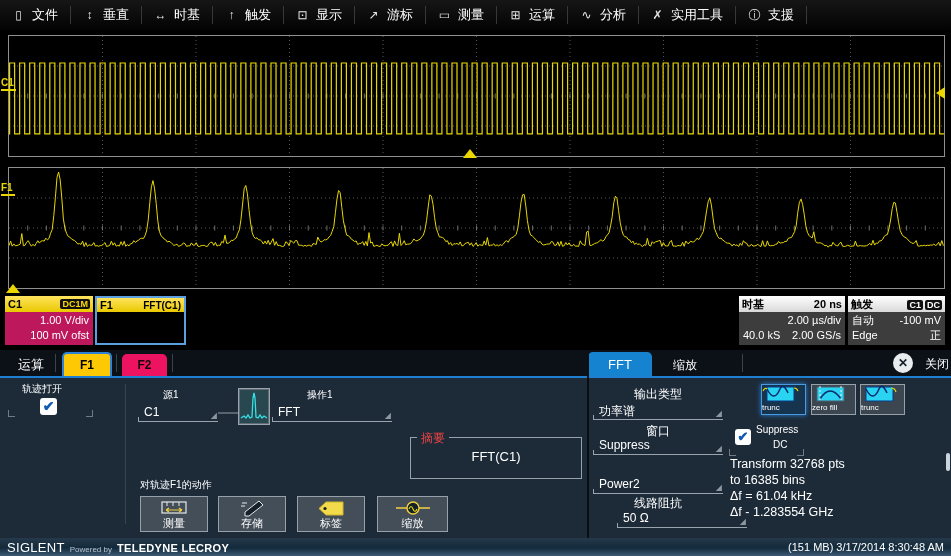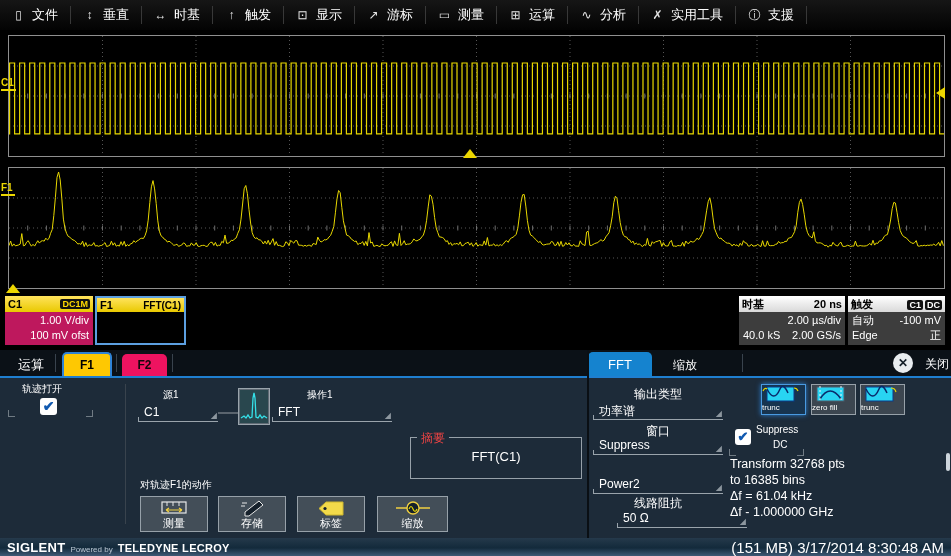--- a/index.html
+++ b/index.html
@@ -101,24 +101,24 @@
 
   .info{position:absolute;left:730px;top:106px;width:216px;height:74px;overflow:hidden;
         color:#fff;font-size:12.5px;line-height:16px;}
   .scrollmark{position:absolute;left:946px;top:103px;width:4px;height:18px;background:#cdd5dc;border-radius:2px;}
 
   
   .statusbar{position:absolute;left:0;top:538px;width:951px;height:18px;box-sizing:border-box;
              background:linear-gradient(180deg,#25394b,#132a3b 55%,#3e5a76);
              display:flex;align-items:center;justify-content:space-between;padding:0 7px;color:#fff;}
   .sbleft{display:flex;align-items:baseline;}
-  .brand{font-weight:bold;font-size:13px;letter-spacing:.3px;}
+  .brand{font-weight:normal;font-size:13px;letter-spacing:.3px;}
   .powered{font-size:8px;color:#b9c6d2;margin:0 5px;}
   .vendor{font-weight:bold;font-size:11px;letter-spacing:.3px;}
-  .sbright{font-size:15px;}
+  .sbright{font-size:11px;}
 </style>
 </head>
 <body>
 
 <div class="menubar">
   <div class="mi">
       <span class="mico">▯</span>
       <span>文件</span>
     </div>
     <div class="msep"></div>
@@ -491,21 +491,21 @@
   <div class="cb" style="left:735px;top:79px;width:16px;height:16px;font-size:13px;line-height:15px">✔</div>
   <div class="lbl" style="left:756px;top:74px">Suppress</div>
   <div class="lbl" style="left:773px;top:89px">DC</div>
   <div class="cnrL" style="left:729px;top:99px"></div>
   <div class="cnrR" style="left:797px;top:99px"></div>
 
   <div class="info">
     <div>Transform 32768 pts</div>
     <div>to 16385 bins</div>
     <div>Δf = 61.04 kHz</div>
-    <div>Δf - 1.000000 GHz</div>
+    <div>Δf - 1.283554 GHz</div>
   </div>
   <div class="scrollmark"></div>
 </div>
 
 <div class="statusbar">
   <div class="sbleft">
     <span class="brand">SIGLENT</span>
     <span class="powered">Powered by</span>
     <span class="vendor">TELEDYNE LECROY</span>
   </div>

